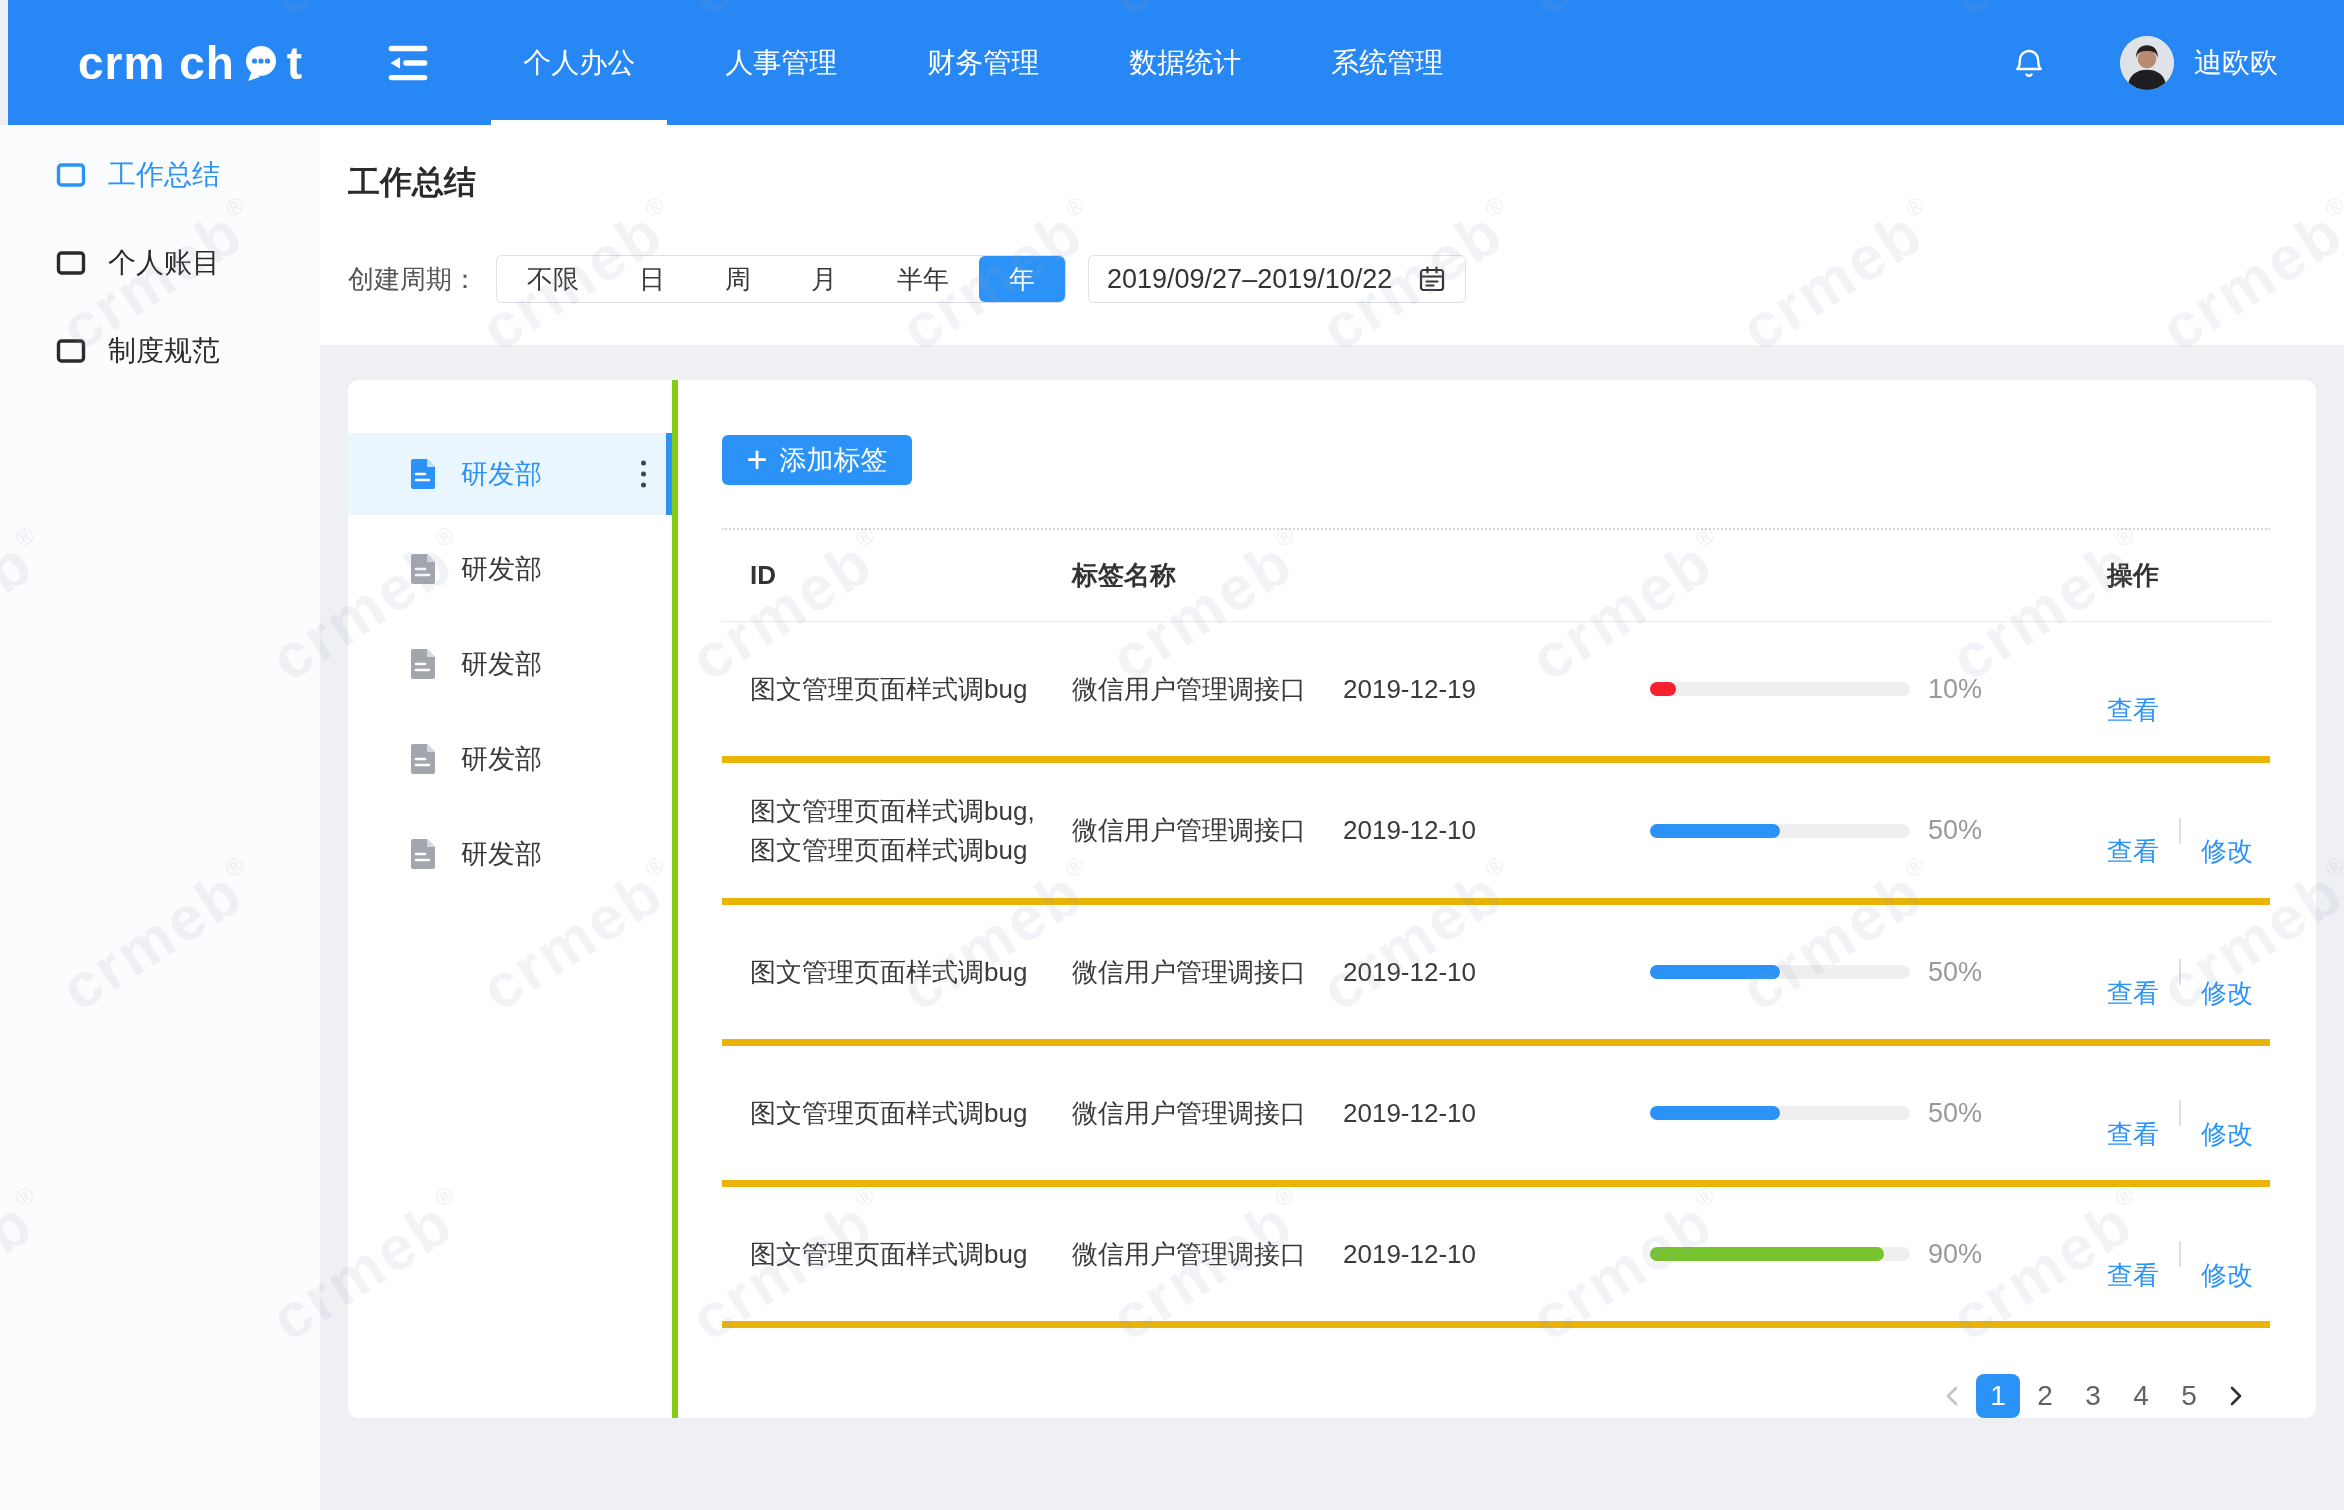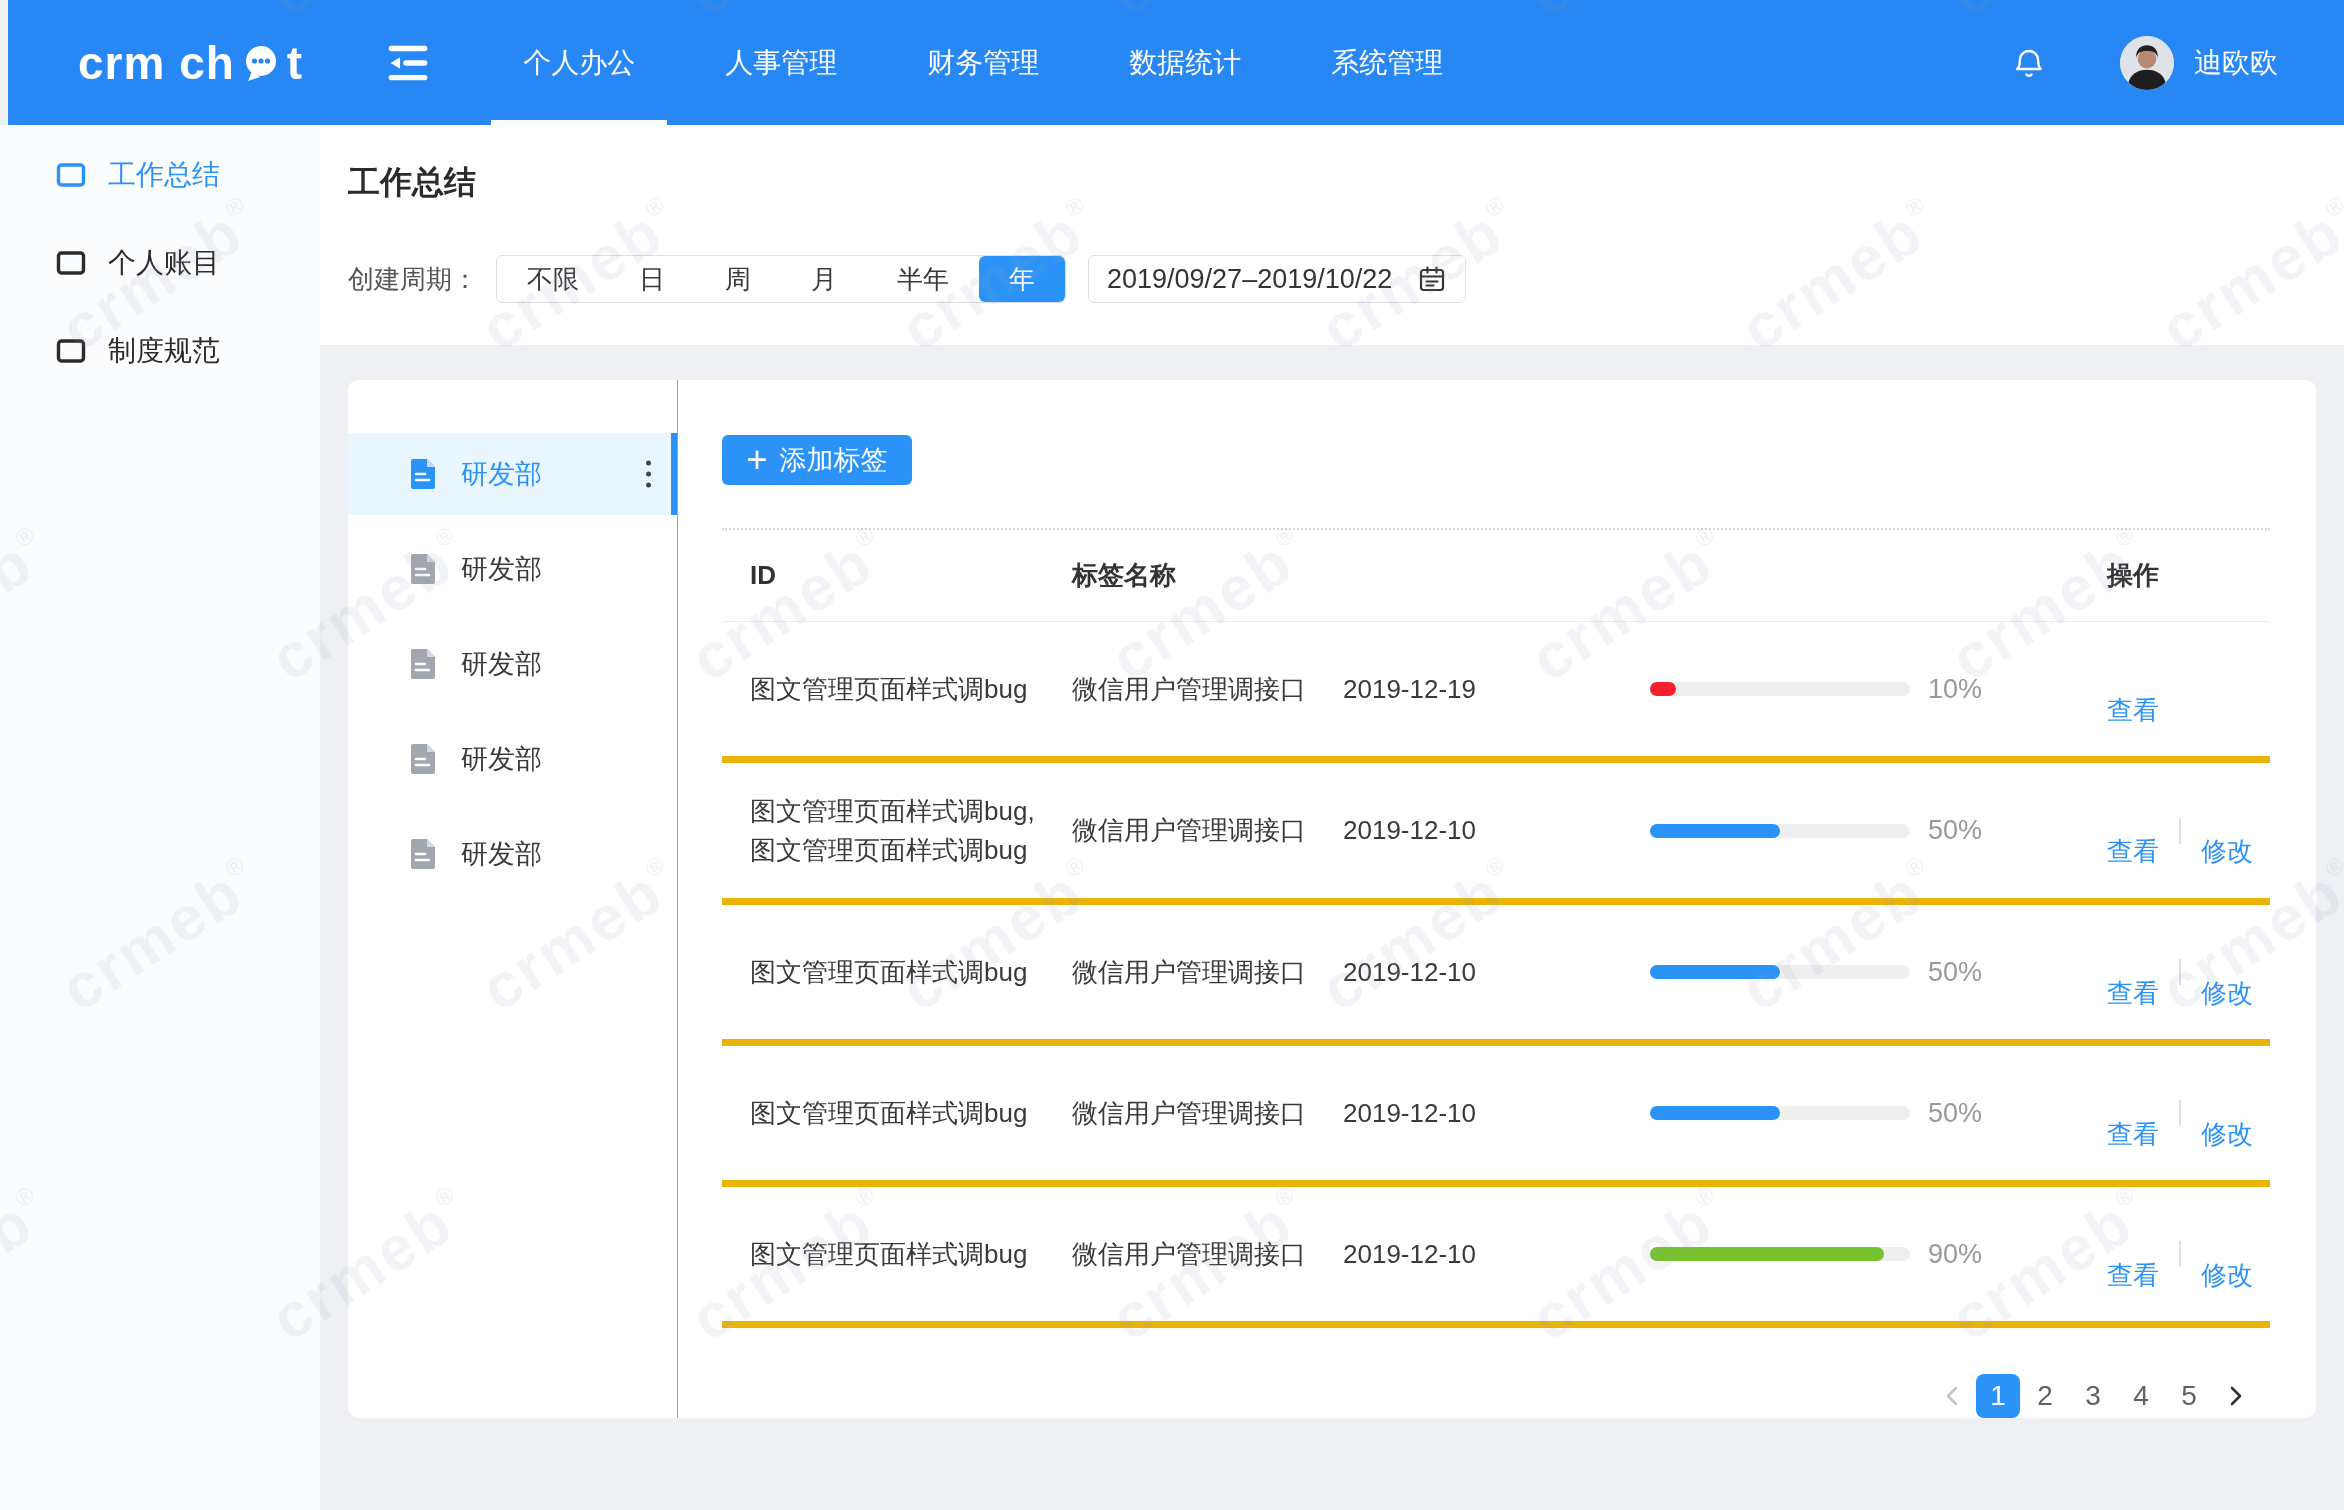--- a/index.html
+++ b/index.html
@@ -43,21 +43,21 @@
   .seg-item{padding:0 30px;font-size:26px;color:#3a3a3a;display:flex;align-items:center;cursor:pointer;}
   .seg-item.active{background:#2b93f8;color:#fff;border-radius:6px;}
   .datebox{margin-left:22px;width:378px;height:48px;border:1px solid #dcdfe6;border-radius:6px;
            display:flex;align-items:center;padding:0 18px;font-size:27px;color:#333;cursor:pointer;
            background:#fff;}
   .datebox svg{margin-left:auto;width:30px;height:30px;flex-shrink:0;}
 
   
   .card{position:absolute;left:348px;top:380px;right:28px;bottom:92px;background:#fff;
         border-radius:10px;display:flex;overflow:hidden;}
-  .dept-list{width:330px;border-right:1px solid #84cc16;padding-top:53px;flex-shrink:0;}
+  .dept-list{width:330px;border-right:6px solid #84cc16;padding-top:53px;flex-shrink:0;}
   .dept{height:82px;margin-bottom:13px;display:flex;align-items:center;padding-left:62px;
         font-size:27px;color:#3a3a3a;position:relative;cursor:pointer;}
   .dept svg{width:27px;height:32px;flex-shrink:0;}
   .dept .lbl{margin-left:24px;}
   .dept.active{background:#e9f6fe;color:#2b93f8;}
   .dept.active::after{content:"";position:absolute;right:0;top:0;bottom:0;width:6px;background:#2b93f8;}
   .dots{position:absolute;right:26px;top:50%;transform:translateY(-50%);display:flex;
         flex-direction:column;gap:6px;cursor:pointer;}
   .dots i{width:5px;height:5px;border-radius:50%;background:#444;}
 

